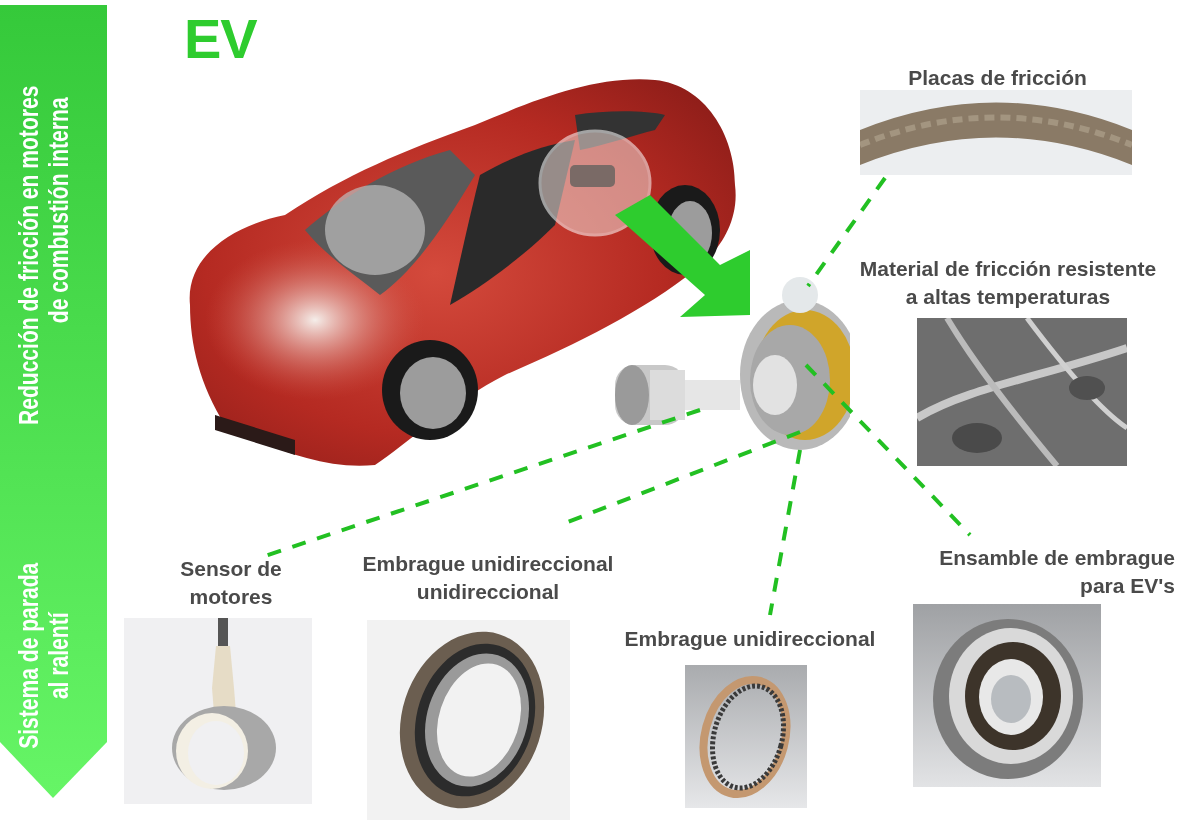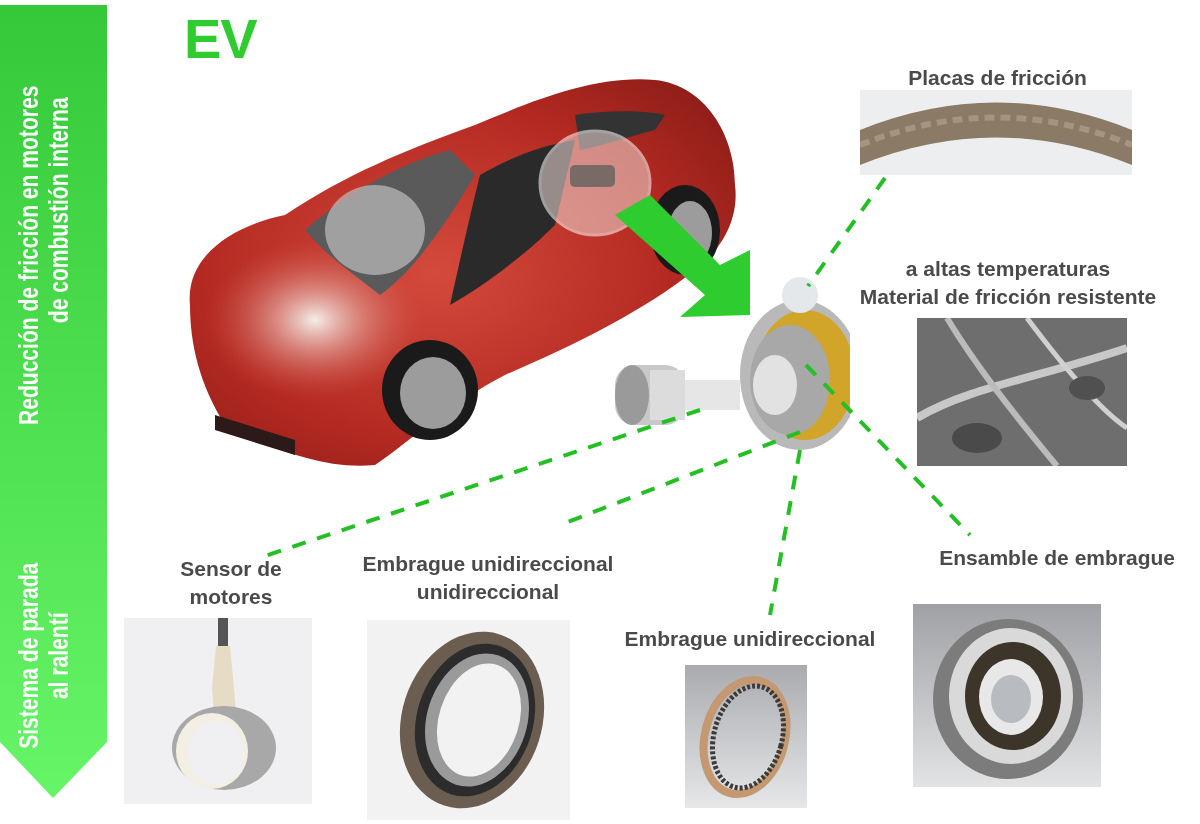--- a/index.html
+++ b/index.html
@@ -103,22 +103,22 @@
 
 <div class="abs label" style="left:860px;top:46px;width:275px;margin-top:18px;">Placas de fricción</div>
 <div class="abs photo" style="left:860px;top:90px;width:272px;height:85px;background:#eceef0;">
   <svg width="272" height="85" viewBox="0 0 272 85">
     <path d="M0,40 Q136,-15 272,40 L272,75 Q136,20 0,75 Z" fill="#8a7a66"></path>
     <path d="M0,55 Q136,0 272,55" stroke="#a39580" stroke-width="6" fill="none" stroke-dasharray="10,6"></path>
   </svg>
 </div>
 
 <div class="abs label" style="left:818px;top:255px;width:380px;">
+  <div>Material de fricción resistente</div>
   <div>a altas temperaturas</div>
-  <div>Material de fricción resistente</div>
 </div>
 <div class="abs photo" style="left:917px;top:318px;width:210px;height:148px;background:#7a7a7a;">
   <svg width="210" height="148" viewBox="0 0 210 148">
     <rect width="210" height="148" fill="#6e6e6e"></rect>
     <path d="M0,100 C50,70 120,60 210,30" stroke="#c8c8c8" stroke-width="8" fill="none"></path>
     <path d="M30,0 C60,50 100,100 140,148" stroke="#bbbbbb" stroke-width="6" fill="none"></path>
     <path d="M110,0 C140,40 180,90 210,110" stroke="#d0d0d0" stroke-width="5" fill="none"></path>
     <ellipse cx="60" cy="120" rx="25" ry="15" fill="#4a4a4a"></ellipse>
     <ellipse cx="170" cy="70" rx="18" ry="12" fill="#505050"></ellipse>
   </svg>
@@ -154,20 +154,21 @@
 <div class="abs label" style="left:590px;top:625px;width:320px;">Embrague unidireccional</div>
 <div class="abs photo" style="left:685px;top:665px;width:122px;height:143px;background:linear-gradient(#a9abae,#e6e7e9);">
   <svg width="122" height="143" viewBox="0 0 122 143">
     <ellipse cx="60" cy="72" rx="40" ry="58" fill="none" stroke="#c49870" stroke-width="8" transform="rotate(15 60 72)"></ellipse>
     <ellipse cx="63" cy="72" rx="34" ry="52" fill="none" stroke="#3a3a3a" stroke-width="5" stroke-dasharray="3,2" transform="rotate(15 63 72)"></ellipse>
   </svg>
 </div>
 
 <div class="abs label" style="left:855px;top:544px;width:320px;text-align:right;">
   <div>Ensamble de embrague</div>
+  <div>para EV's</div>
 </div>
 <div class="abs photo" style="left:913px;top:604px;width:188px;height:183px;background:linear-gradient(#9fa1a4,#e2e3e5);">
   <svg width="188" height="183" viewBox="0 0 188 183">
     <ellipse cx="95" cy="95" rx="75" ry="80" fill="#7c7c7c"></ellipse>
     <ellipse cx="98" cy="92" rx="62" ry="68" fill="#d9d9d9"></ellipse>
     <ellipse cx="100" cy="92" rx="48" ry="54" fill="#3d342a"></ellipse>
     <ellipse cx="98" cy="93" rx="32" ry="38" fill="#e8e8e8"></ellipse>
     <ellipse cx="98" cy="95" rx="20" ry="24" fill="#b8bcc0"></ellipse>
   </svg>
 </div>

